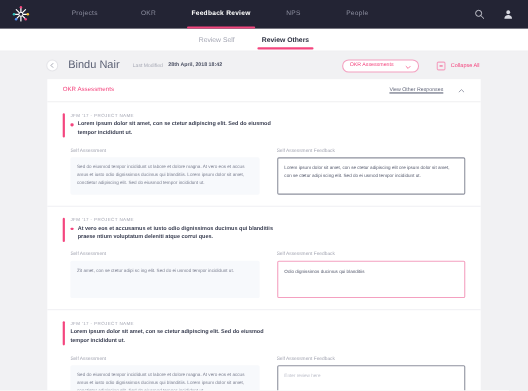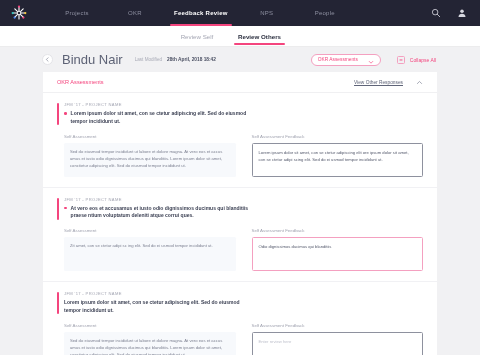--- a/index.html
+++ b/index.html
@@ -150,21 +150,21 @@
     border: 1px solid #e4e4e8;
     display: flex;
     align-items: center;
     justify-content: center;
     cursor: pointer;
     flex: 0 0 auto;
     color: #6d7284;
   }
 
   .person-name {
-    font-size: 13px;
+    font-size: 10px;
     color: #5d6275;
     margin-left: 9px;
     white-space: nowrap;
   }
 
   .meta-label {
     font-size: 4.6px;
     color: #a9abb7;
     margin-left: 12px;
     white-space: nowrap;

